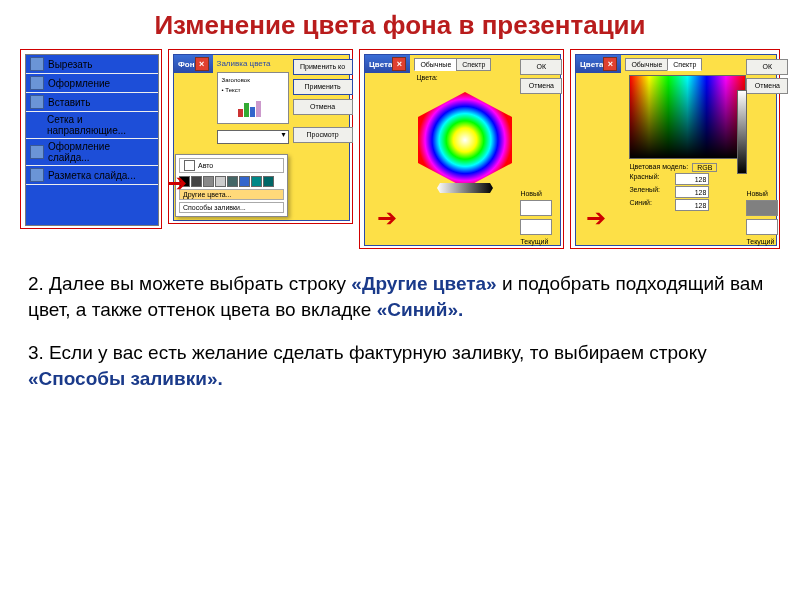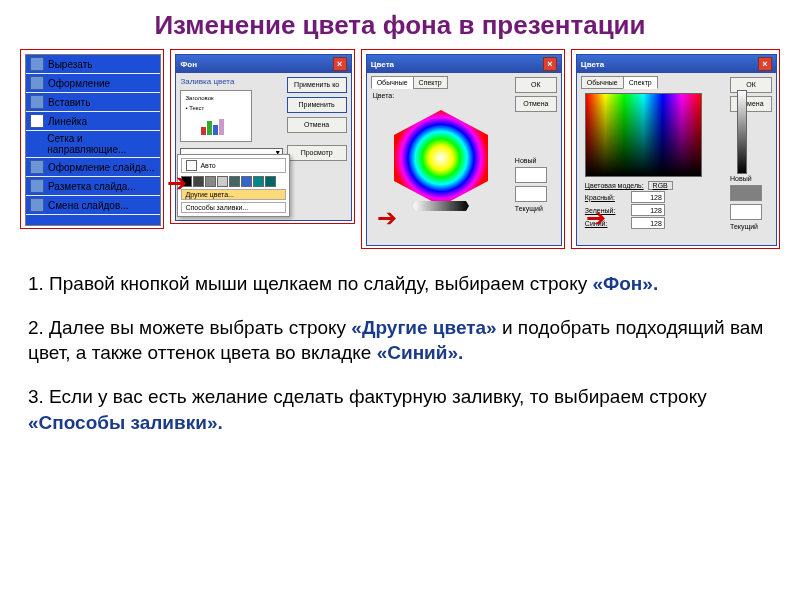--- a/index.html
+++ b/index.html
@@ -8,21 +8,21 @@
     height: 600px;
     background: #fff;
     font-family: Arial, sans-serif;
     position: relative;
     overflow: hidden;
   }
   .title {
     text-align: center;
     font-size: 26px;
     font-weight: bold;
-    color: #701a75;
+    color: #b91c1c;
     padding: 10px 0 8px 0;
   }
   .panels {
     display: flex;
     gap: 6px;
     padding: 0 20px;
     position: relative;
   }
   .panel-wrap {
     border: 1.5px solid #d00000;
@@ -63,23 +63,23 @@
   .menu1 .ico.blank { background: transparent; border-color: transparent; }
   .menu1 .ico.check { background: #fff; }
 
   
   .p2 { width: 175px; height: 165px; }
   .win {
     border: 1px solid #2a4aa8;
     width: 100%;
     height: 100%;
     font-size: 8px;
-    background: #e5e5e5;
+    background: #fde047;
     display: flex;
-    flex-direction: column;
+    flex-direction: row;
   }
   .titlebar {
     height: 16px;
     background: linear-gradient(#3a6dd6, #2a4aa8);
     color: #fff;
     font-size: 8px;
     font-weight: bold;
     padding: 1px 4px;
     display: flex;
     justify-content: space-between;
@@ -162,21 +162,21 @@
     border: 1px solid #666;
   }
   .lum {
     position:absolute;
     right: 32px; top: 40px;
     width: 8px; height: 82px;
     background: linear-gradient(#fff, #000);
     border:1px solid #666;
   }
   .rgb-rows { font-size:7px; padding: 0 8px; }
-  .rgb-rows .r { display:flex; gap:4px; margin:1px 0; align-items:center;text-decoration:underline; }
+  .rgb-rows .r { display:flex; gap:4px; margin:1px 0; align-items:flex-start; }
   .rgb-rows .r input { width:28px; height:10px; font-size:7px; border:1px solid #888; text-align:right; padding:0 2px; }
 
   
   .instructions {
     padding: 22px 28px 0;
     font-size: 19px;
     line-height: 1.35;
     color: #000;
   }
   .instructions p { margin: 0 0 18px 0; }
@@ -197,38 +197,30 @@
         </div>
       <div class="row">
           <span class="ico"></span>
           <span>Оформление</span>
         </div>
       <div class="row">
           <span class="ico"></span>
           <span>Вставить</span>
         </div>
       <div class="row">
-          <span class="ico check"></span>
-          <span>Линейка</span>
-        </div>
-      <div class="row">
           <span class="ico blank"></span>
           <span>Сетка и направляющие...</span>
         </div>
       <div class="row">
           <span class="ico"></span>
           <span>Оформление слайда...</span>
         </div>
       <div class="row">
           <span class="ico"></span>
           <span>Разметка слайда...</span>
-        </div>
-      <div class="row">
-          <span class="ico"></span>
-          <span>Смена слайдов...</span>
         </div>
     </div>
   </div>
 
   <span class="arrow" style="left:167px; top:120px;">➔</span>
 
   <div class="panel-wrap p2">
     <div class="win">
       <div class="titlebar">
         <span>Фон</span>
@@ -376,21 +368,18 @@
         </div>
       </div>
       <div class="lum"></div>
     </div>
   </div>
 
 </div>
 
 <div class="instructions">
   <p>
-    <span>1. Правой кнопкой мыши щелкаем по слайду, выбираем строку </span><span class="kw">«Фон».</span>
-  </p>
-  <p>
     <span>2. Далее вы можете выбрать строку </span><span class="kw">«Другие цвета»</span><span> и подобрать подходящий вам цвет, а также оттенок цвета во вкладке </span><span class="kw">«Синий».</span>
   </p>
   <p>
     <span>3. Если у вас есть желание сделать фактурную заливку, то выбираем строку </span><span class="kw">«Способы заливки».</span>
   </p>
 </div>
 
 </body></html>

